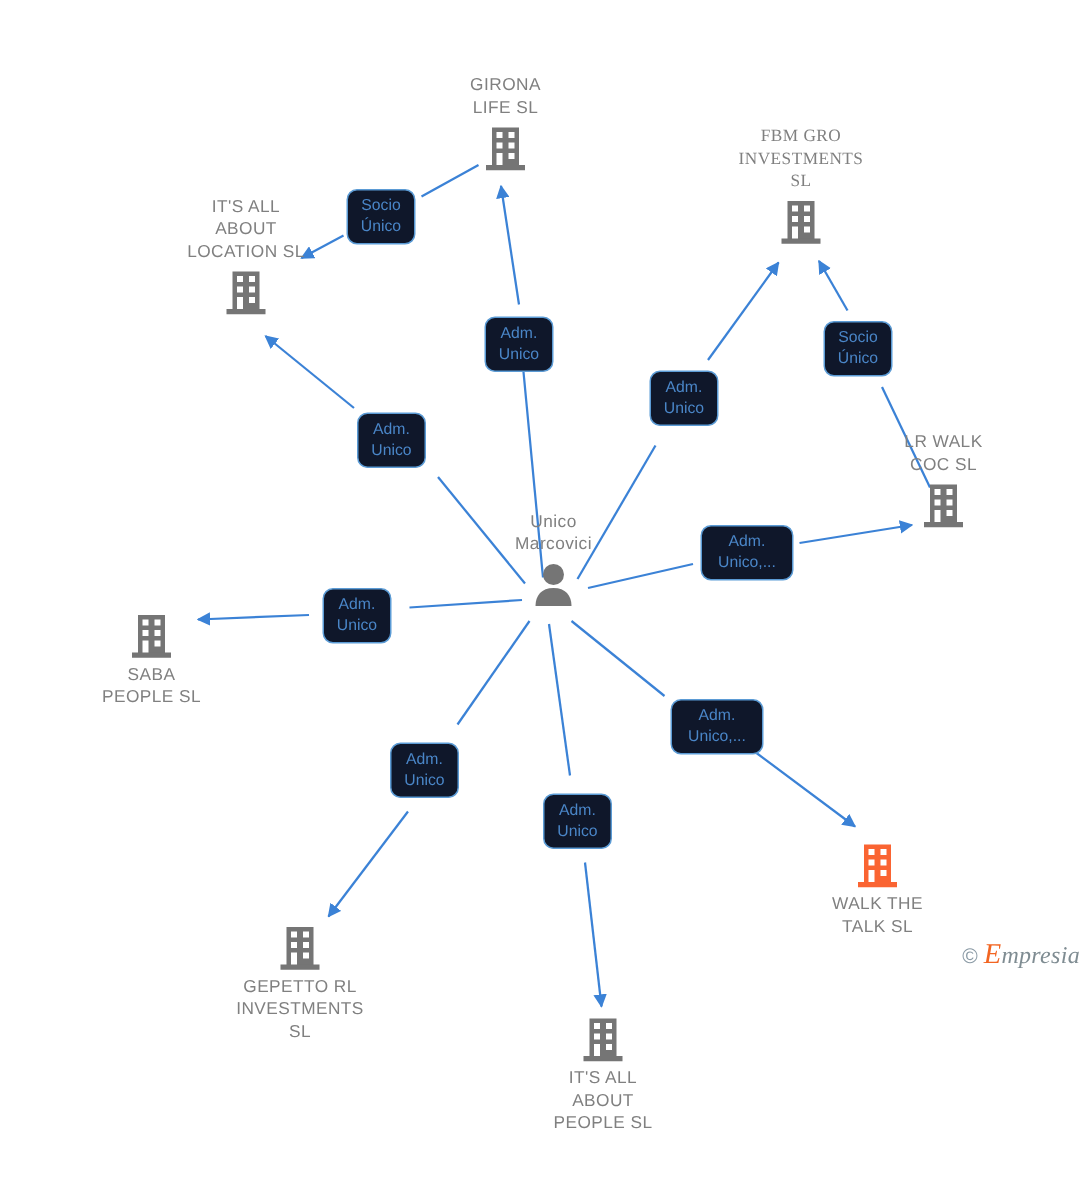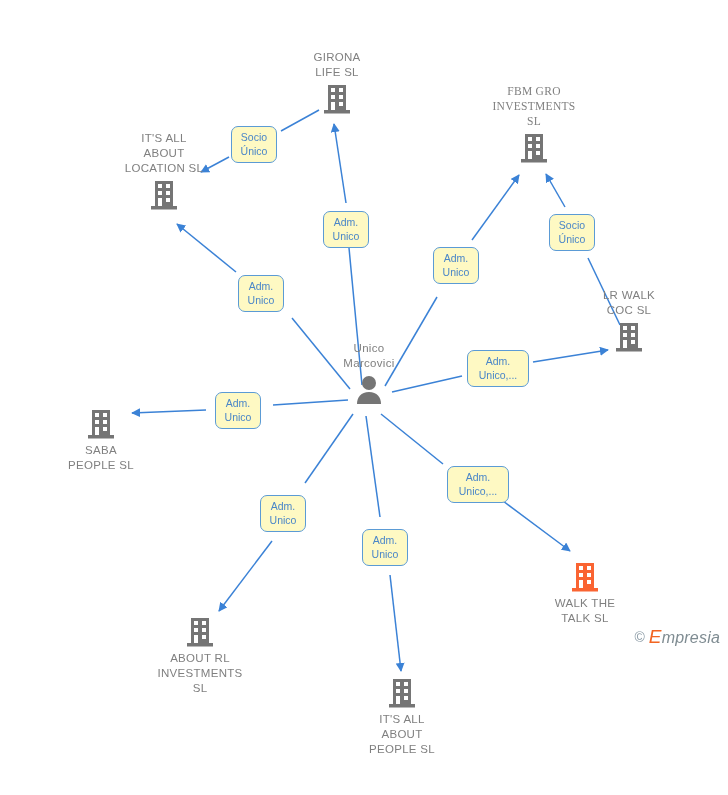--- a/index.html
+++ b/index.html
@@ -28,39 +28,39 @@
     letter-spacing:.3px;
     white-space:pre-line;
   }
   .node.above .lbl{margin-bottom:3px;}
   .node.below .lbl{margin-top:3px;}
 
   .edge-label{
     position:absolute;
     border:1.4px solid #5b9bd5;
     border-radius:7px;
-    background:#fef9c3;
+    background:#0f172a;
     color:#4a86c8;
     font-size:10.5px;
     line-height:13.5px;
     padding:4px 7px;
     text-align:center;
     white-space:pre-line;
     box-sizing:border-box;
   }
 
   .watermark{
     position:absolute;
     right:8px;bottom:6px;
     display:flex;align-items:center;gap:4px;
     font-size:15px;
   }
   .watermark .cmark{color:#8a9aa5;font-size:14px;}
   .watermark .wname{
-    font-family:Liberation Sans, sans-serif;
+    font-family:Liberation Serif, serif;
     font-style:italic;
     color:#7f8c92;
     font-size:16px;
     letter-spacing:.2px;
   }
   .watermark .wname .e{color:#f26522;font-size:19px;}
 </style>
 </head>
 <body>
 
@@ -205,21 +205,21 @@
     <svg class="ico" width="30" height="32" viewBox="0 0 30 32">
       <rect x="6" y="2" width="18" height="26" fill="#757575"></rect>
       <rect x="2" y="27" width="26" height="3.5" fill="#757575"></rect>
       <rect x="9" y="5" width="4" height="4" fill="#fff"></rect>
       <rect x="17" y="5" width="4" height="4" fill="#fff"></rect>
       <rect x="9" y="12" width="4" height="4" fill="#fff"></rect>
       <rect x="17" y="12" width="4" height="4" fill="#fff"></rect>
       <rect x="9" y="19" width="4" height="8" fill="#fff"></rect>
       <rect x="17" y="19" width="4" height="4" fill="#fff"></rect>
     </svg>
-    <span class="lbl">ABOUT RL
+    <span class="lbl">GEPETTO RL
 INVESTMENTS
 SL</span>
   </div>
 
   <div class="node below" style="left:402px;top:677px;">
     <svg class="ico" width="30" height="32" viewBox="0 0 30 32">
       <rect x="6" y="2" width="18" height="26" fill="#757575"></rect>
       <rect x="2" y="27" width="26" height="3.5" fill="#757575"></rect>
       <rect x="9" y="5" width="4" height="4" fill="#fff"></rect>
       <rect x="17" y="5" width="4" height="4" fill="#fff"></rect>

